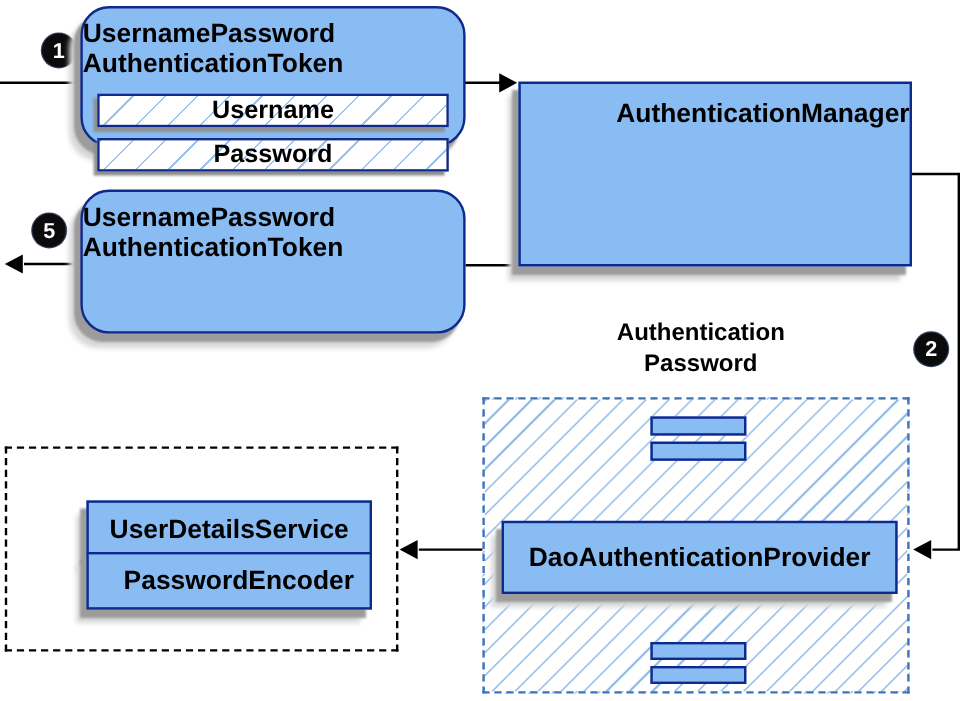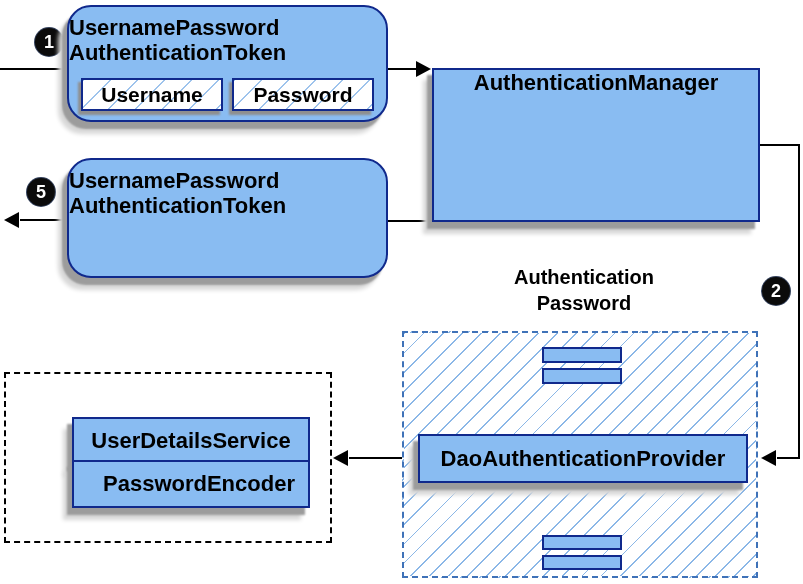--- a/index.html
+++ b/index.html
@@ -23,21 +23,21 @@
     background-image:repeating-linear-gradient(135deg,rgba(125,175,230,.75) 0px,rgba(125,175,230,.75) 1.4px,transparent 1.4px,transparent 19px);
     border:2px solid #10298c;
     display:flex;align-items:center;justify-content:center;
     box-shadow:-3px 4px 2px #8f8f8f;
   }
 
   .token-title{position:absolute;left:0;right:0;top:8px;text-align:left;font-size:22px;line-height:25px;}
   .token-fields{position:absolute;left:12px;right:12px;display:flex;gap:9px;height:33px;}
   .token-fields .field{flex:1;font-size:21px;}
 
-  .box-title{text-align:center;font-size:22px;}
+  .box-title{text-align:right;font-size:22px;margin-top:12px;}
   .centered-label{display:flex;align-items:center;justify-content:center;font-size:22px;}
 
   
   .badge{
     position:absolute;width:28px;height:28px;border-radius:50%;background:#0b0b0b;
     color:#ffffff;display:flex;align-items:center;justify-content:center;
     font-size:18px;line-height:1;box-shadow:0 0 0 1px #33415c;
   }
 
   
@@ -94,21 +94,21 @@
   <div class="badge" style="left:762px;top:277px;">2</div>
   <div class="badge" style="left:27px;top:408px;">3</div>
   <div class="badge" style="left:27px;top:476px;">4</div>
   <div class="badge" style="left:27px;top:178px;">5</div>
 
   <div class="bluebox rounded" style="left:67px;top:5px;width:321px;height:117px;">
     <div class="token-title">
       <div>UsernamePassword</div>
       <div>AuthenticationToken</div>
     </div>
-    <div class="token-fields" style="top:71px;">
+    <div class="token-fields" style="top:71px;flex-direction:column;">
       <div class="hatchbox field">Username</div>
       <div class="hatchbox field">Password</div>
     </div>
   </div>
 
   <div class="bluebox" style="left:432px;top:68px;width:328px;height:154px;">
     <div class="box-title">AuthenticationManager</div>
   </div>
 
   <div class="bluebox rounded" style="left:67px;top:158px;width:321px;height:120px;">
@@ -122,19 +122,19 @@
     <div>Authentication</div>
     <div>Password</div>
   </div>
 
   <div class="providers-zone"></div>
   <div class="smallrect" style="left:542px;top:347px;height:16px;"></div>
   <div class="smallrect" style="left:542px;top:368px;height:16px;"></div>
   <div class="smallrect" style="left:542px;top:535px;height:15px;"></div>
   <div class="smallrect" style="left:542px;top:555px;height:15px;"></div>
 
-  <div class="bluebox centered-label" style="left:418px;top:434px;width:330px;height:49px;">DaoAuthenticationProvider</div>
+  <div class="bluebox centered-label" style="left:418px;top:434px;width:330px;height:61px;">DaoAuthenticationProvider</div>
 
   <div class="dotted-zone"></div>
   <div class="bluebox centered-label" style="left:72px;top:393px;width:238px;height:48px;margin-top:24px;">UserDetailsService</div>
   <div class="bluebox centered-label" style="left:72px;top:460px;width:238px;height:48px;padding-left:16px;">PasswordEncoder</div>
 
 </div>
 
 </body></html>

